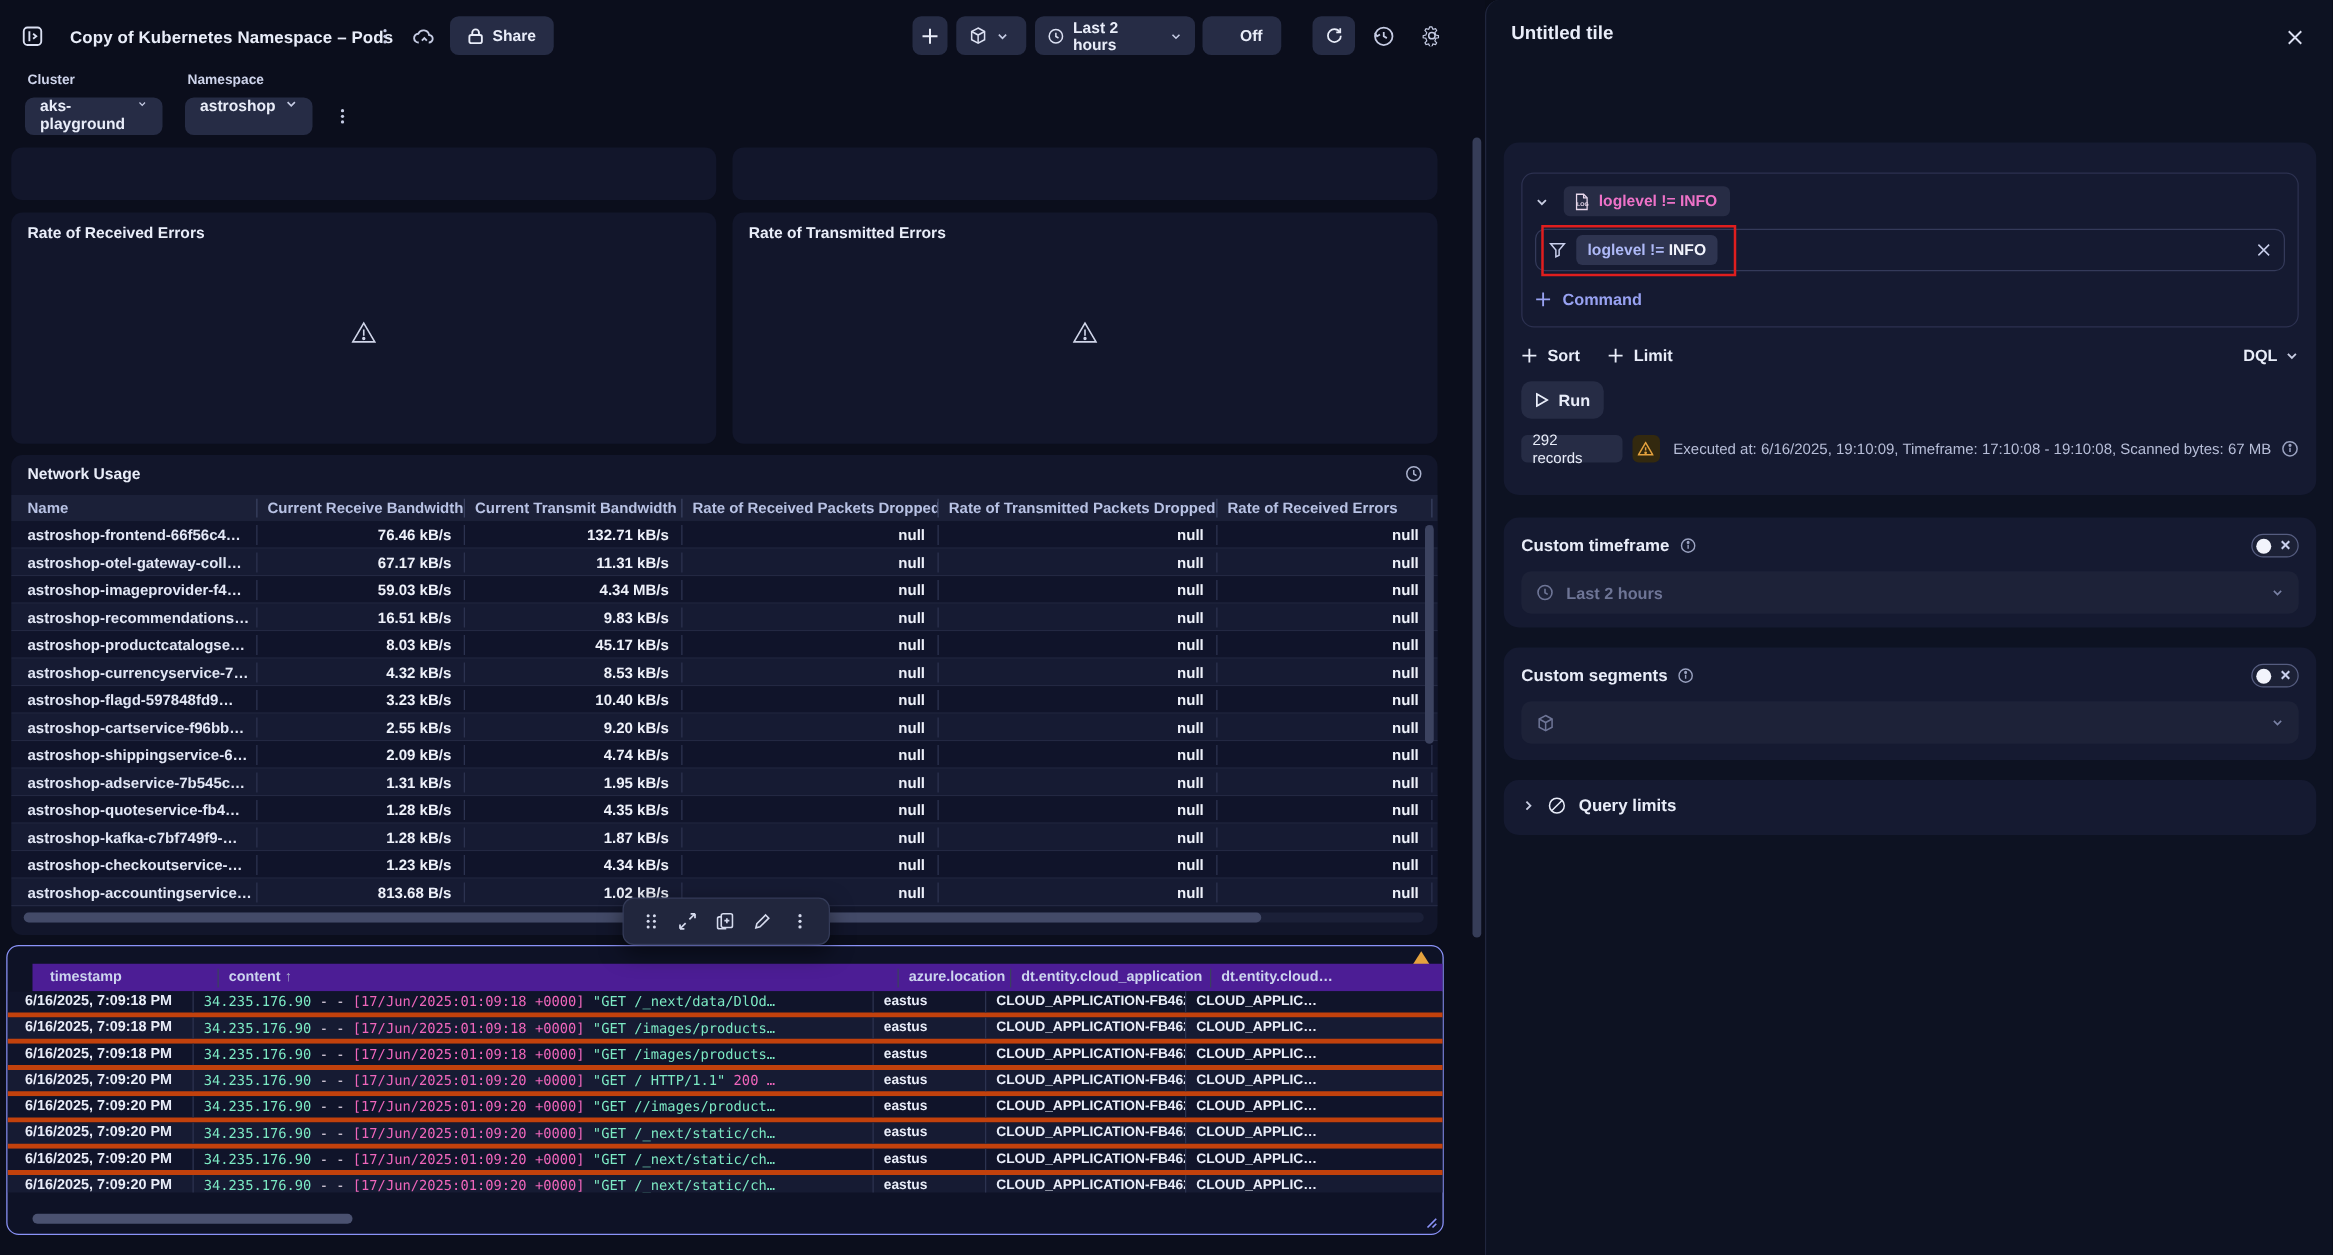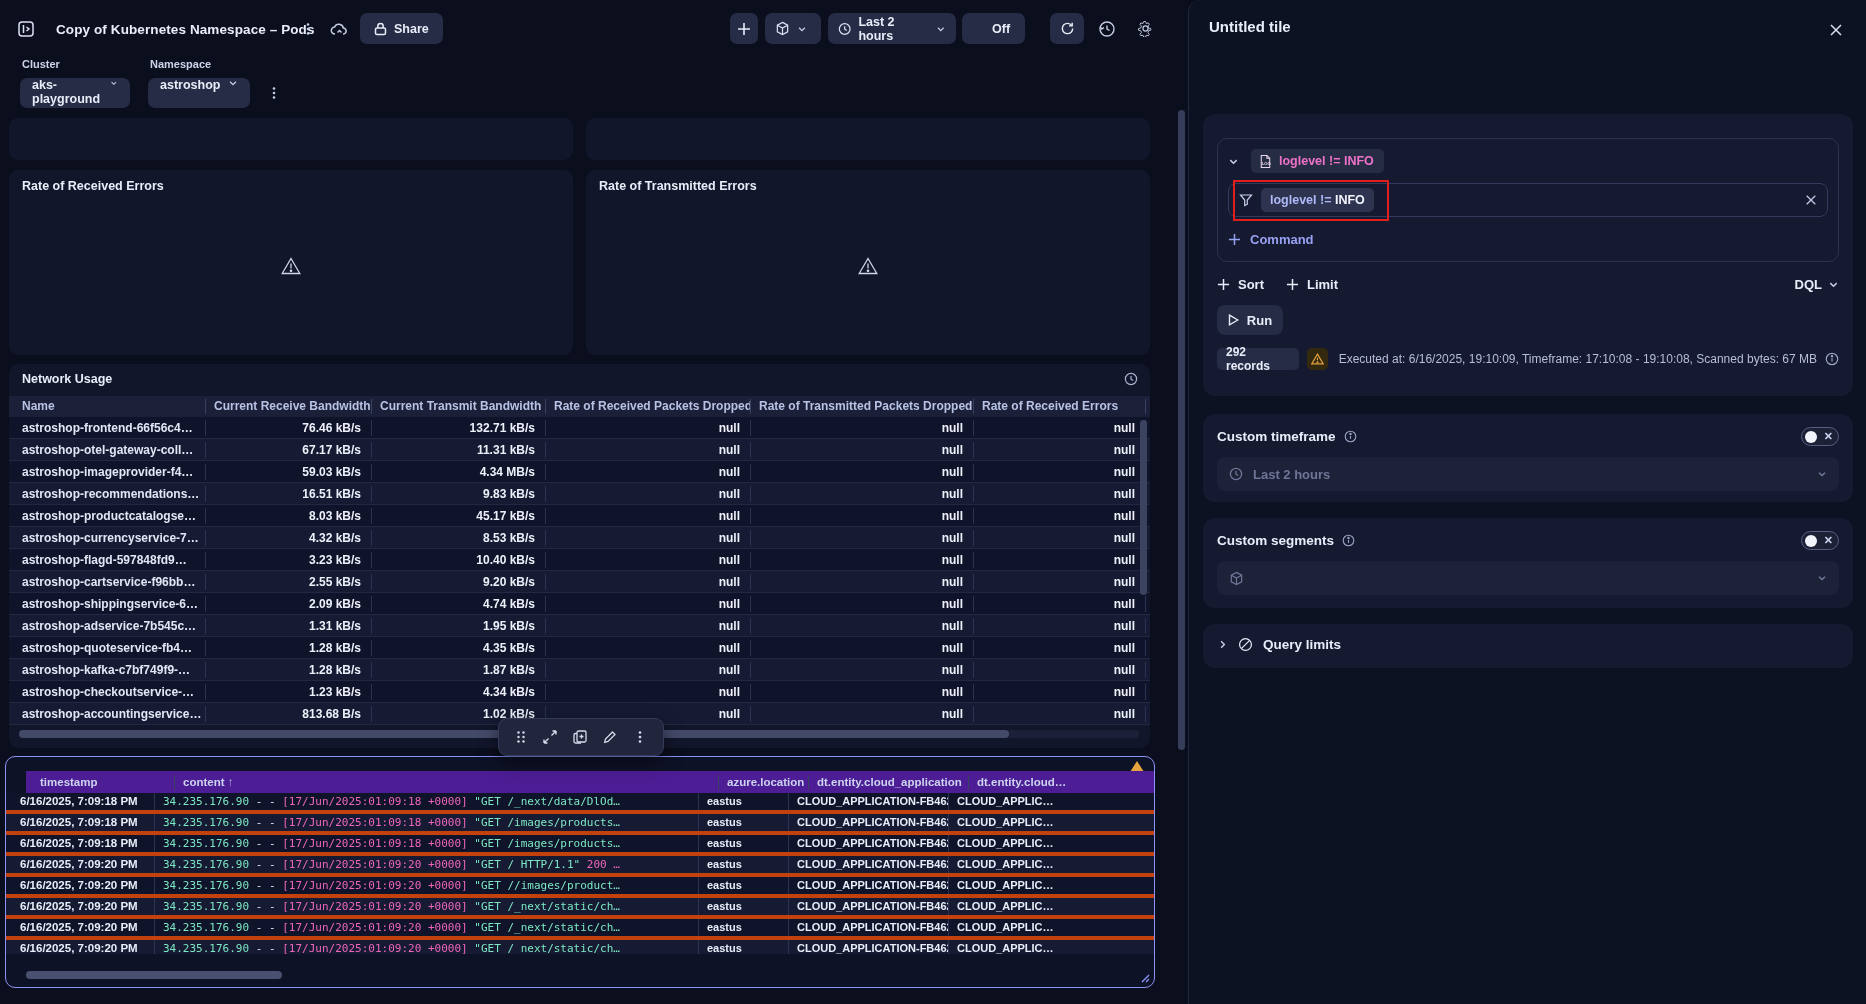--- a/index.html
+++ b/index.html
@@ -105,21 +105,21 @@
   .chip-filter { display: flex; align-items: center; background: #2e3450; border-radius: 5px; height: 24px; padding: 0 9px; font-size: 12.5px; }
   .chip-filter .f { color: #aeb9f7; font-weight: 700; white-space: pre; }
   .chip-filter .v { color: #f2f4fc; font-weight: 700; }
   .redbox { position: absolute; left: 4px; top: -4px; width: 156px; height: 41px; border: 2.5px solid #e01e1e; z-index: 40; pointer-events: none; }
   .cmdrow { margin-top: 10px; height: 24px; display: flex; align-items: center; gap: 9px; color: #98a2f2; font-weight: 700; font-size: 13px; cursor: pointer; }
   .sortrow { margin-top: 15px; display: flex; align-items: center; gap: 22px; font-size: 13px; font-weight: 700; }
   .linkitem { display: flex; align-items: center; gap: 8px; cursor: pointer; }
   .dql { margin-left: auto; display: flex; align-items: center; gap: 6px; cursor: pointer; }
   .run-btn { margin-top: 13px; width: 66px; height: 30px; background: #262c45; border-radius: 8px; display: flex; align-items: center; justify-content: center; gap: 8px; font-weight: 700; font-size: 13px; cursor: pointer; }
   .recordsrow { margin-top: 13px; display: flex; align-items: center; gap: 8px; }
-  .rec-badge { background: #262c45; border-radius: 5px; height: 22px; display: flex; align-items: center; padding: 0 9px; font-weight: 700; font-size: 12px; }
+  .rec-badge { background: #262c45; border-radius: 5px; height: 22px; display: flex; align-items: center; padding: 0 9px; font-weight: 400; font-size: 12px; }
   .warn-badge { width: 22px; height: 22px; border-radius: 5px; background: #33290f; display: flex; align-items: center; justify-content: center; }
   .exec-info { color: #b7bed8; font-size: 12px; font-weight: 400; margin-left: 3px; white-space: nowrap; }
 
   .card-head { display: flex; align-items: center; gap: 8px; font-size: 13.5px; font-weight: 700; }
   .toggle { margin-left: auto; width: 38px; height: 19px; border: 1px solid #565d80; border-radius: 10px; background: #1c2136; position: relative; cursor: pointer; }
   .toggle .dot { position: absolute; left: 3px; top: 2.5px; width: 12px; height: 12px; border-radius: 50%; background: #f2f4fc; }
   .toggle .tx { position: absolute; right: 5px; top: 2px; font-size: 11px; color: #c9cfec; font-weight: 700; }
   .selectbox { margin-top: 11px; height: 34px; background: #1d2238; border-radius: 8px; display: flex; align-items: center; padding: 0 12px; gap: 10px; color: #6e7596; font-weight: 700; font-size: 13px; cursor: pointer; }
   .selectbox .chev { margin-left: auto; color: #7a82a5; }
 

